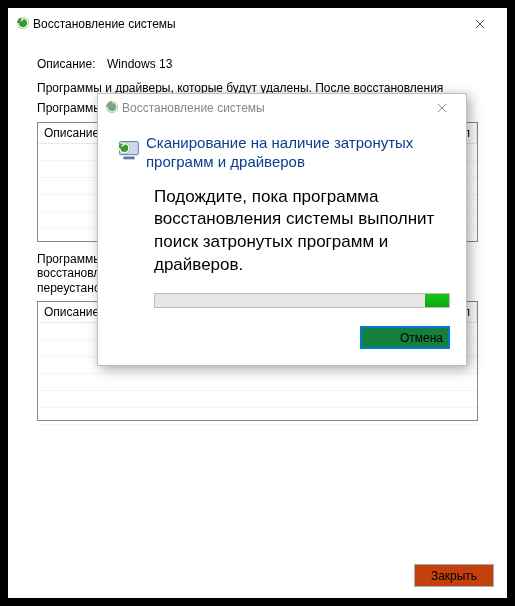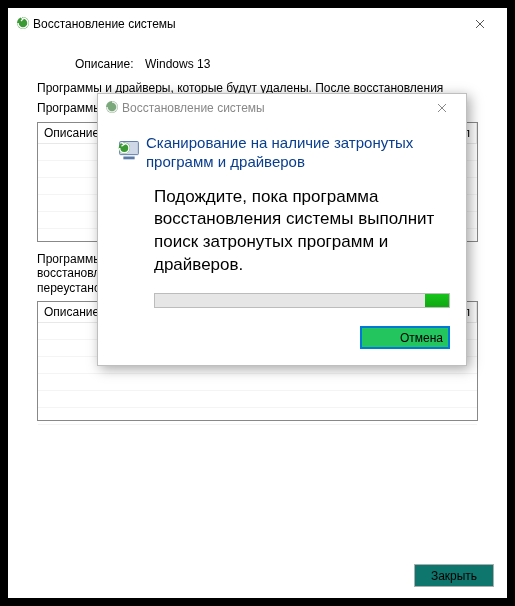--- a/index.html
+++ b/index.html
@@ -31,21 +31,21 @@
     width: 40px; height: 28px;
     display: flex; align-items: center; justify-content: center;
     color: #555;
   }
   .win-close svg { width: 10px; height: 10px; }
   .content {
     padding: 18px 28px 10px 28px;
     position: relative;
   }
   .row { display: flex; margin-bottom: 10px; }
-  .lbl { width: 70px; margin-left: 38px; }
+  .lbl { width: 70px; }
   .val { }
   .para { margin: 6px 0; line-height: 1.2; }
   .table {
     border: 1px solid #888;
     background: #fff;
     width: 100%;
   }
   .thead {
     display: flex;
     background: #fff;
@@ -68,21 +68,21 @@
   .table1 { height: 120px; }
   .table2 { height: 120px; }
   .footer {
     position: absolute;
     right: 12px;
     bottom: 10px;
   }
   .btn {
     min-width: 80px;
     height: 23px;
-    background: #0f766e;
+    background: #c2410c;
     border: 1px solid #adadad;
     font-size: 12px;
     font-family: inherit;
     padding: 0 12px;
     cursor: pointer;
   }
 
   
   .dialog {
     position: absolute;
@@ -141,21 +141,21 @@
     width: 24px;
     background: linear-gradient(#17c41a, #0fa812);
   }
   .dlg-buttons {
     display: flex;
     justify-content: flex-end;
   }
   .btn-primary {
     min-width: 78px;
     height: 23px;
-    background: #22c55e;
+    background: #15803d;
     border: 1px solid #0078d7;
     box-shadow: inset 0 0 0 1px #0078d7;
     font-size: 12px;
     font-family: inherit;
     cursor: pointer;
     padding-left: 39px;
   }
   .shield-icon svg { width: 16px; height: 16px; }
   .restore-ico svg { width: 30px; height: 30px; }
 </style>

